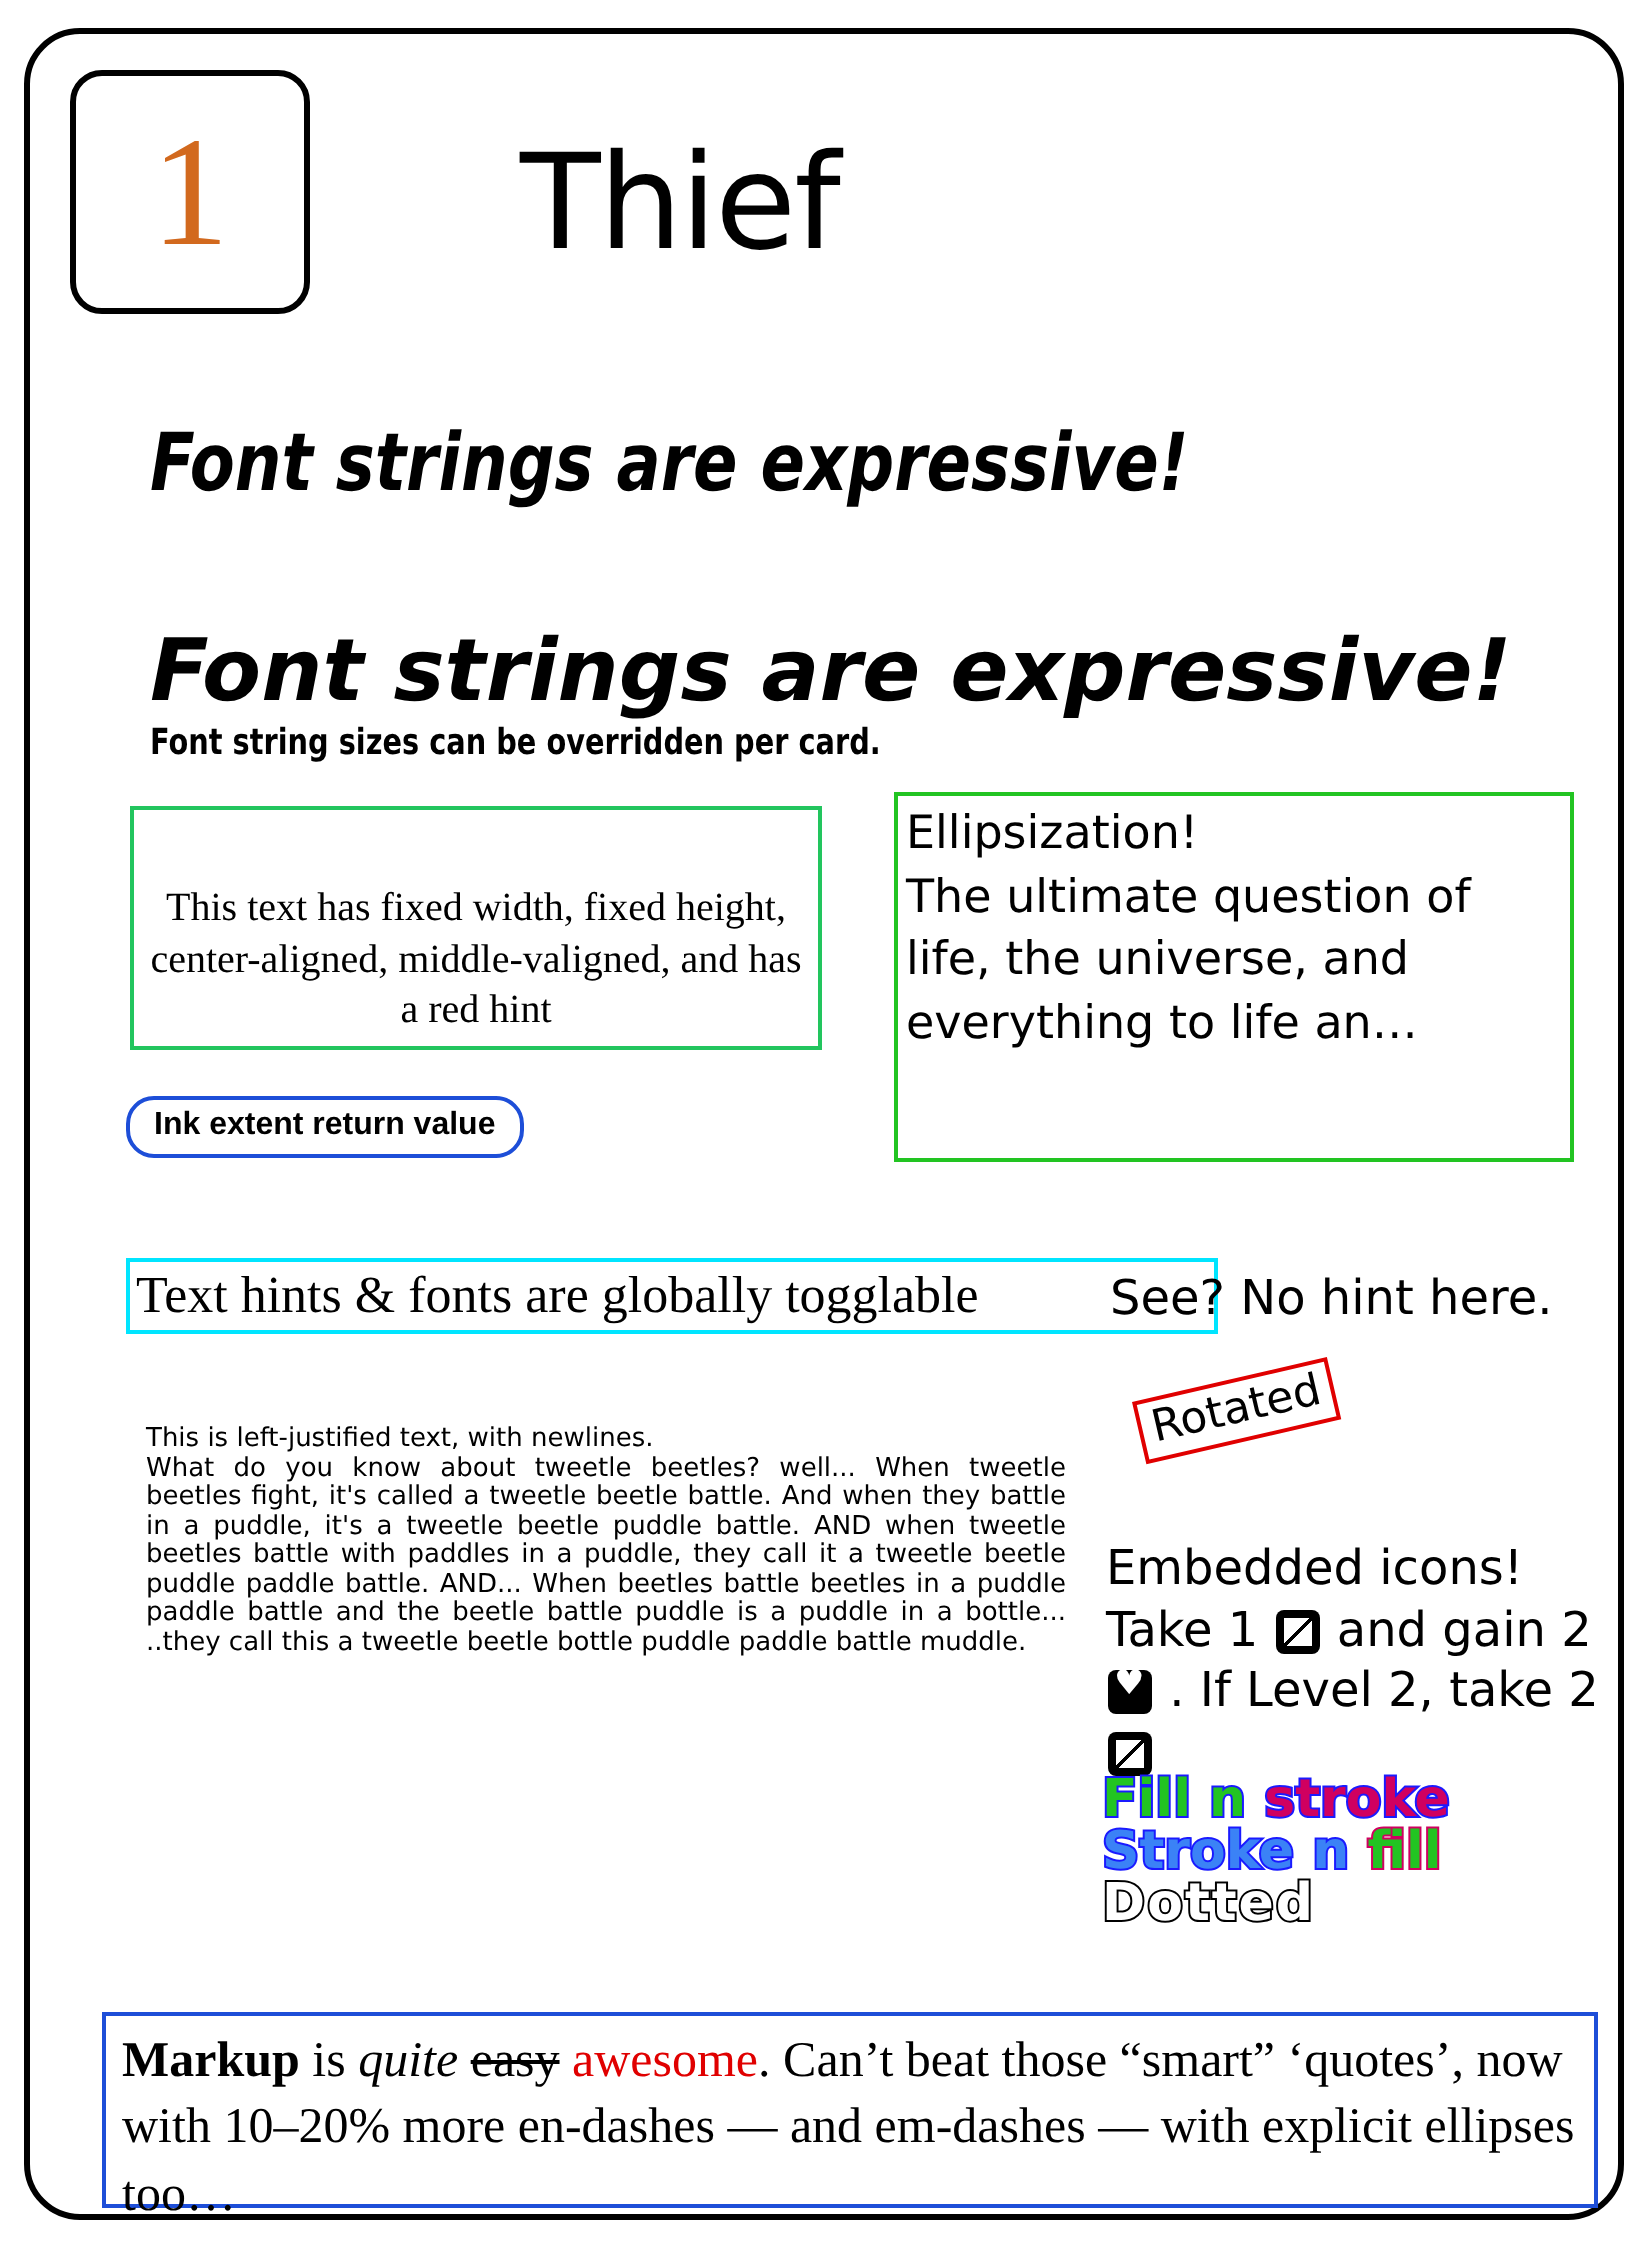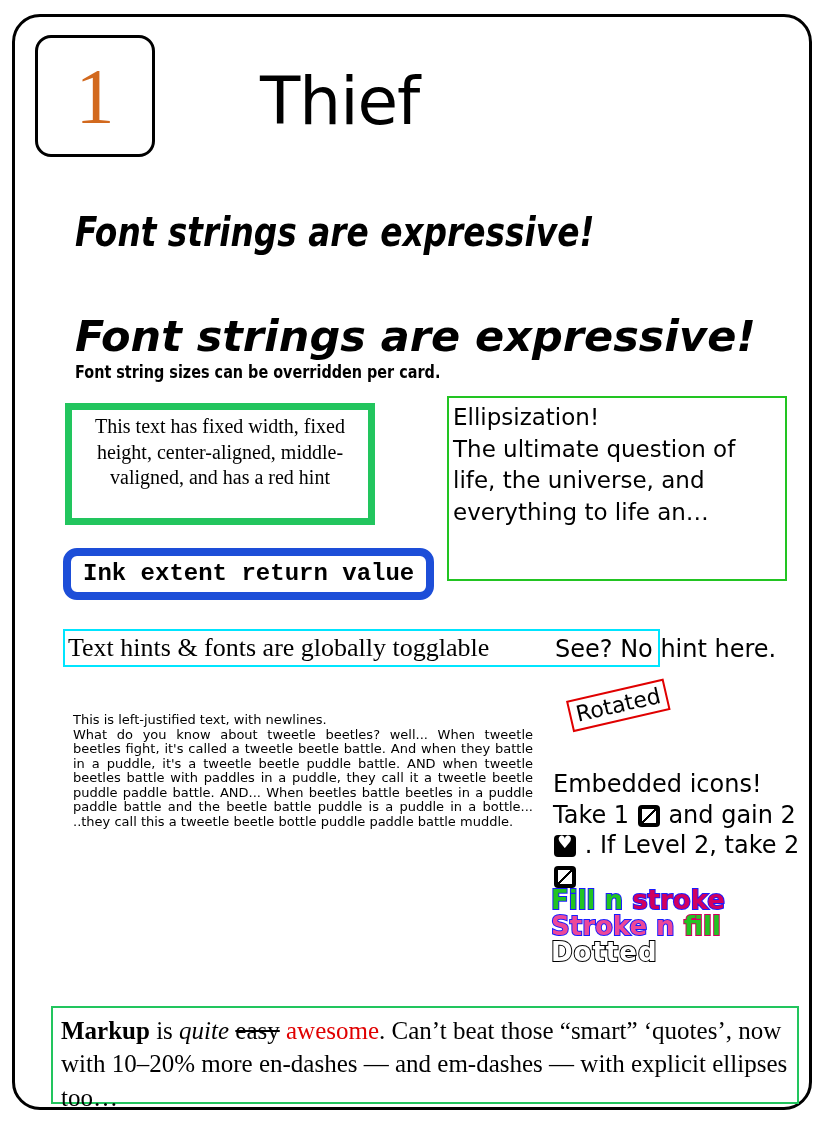--- a/index.html
+++ b/index.html
@@ -90,26 +90,26 @@
     transform: scaleX(0.80);
     transform-origin: left center;
     color: #000;
     white-space: nowrap;
   }
   
   #fixed-box {
     position: absolute;
     left: 50px;
     top: 386px;
-    width: 310px;
+    width: 346px;
     height: 122px;
-    border: 7px solid #22c55e;
+    border: 2px solid #22c55e;
     box-sizing: border-box;
     display: flex;
-    align-items: flex-start;
+    align-items: flex-end;
     justify-content: center;
     padding: 4px 8px;
   }
   #fixed-box-text {
     font-family: "Liberation Serif", serif;
     font-size: 20px;
     line-height: 1.28;
     text-align: center;
     color: #000;
   }
@@ -129,35 +129,35 @@
     font-family: "DejaVu Sans", sans-serif;
     font-size: 23px;
     line-height: 1.38;
     color: #000;
   }
   
   #ink-extent {
     position: absolute;
     left: 48px;
     top: 531px;
-    border: 8px solid #1d4ed8;
+    border: 2px solid #1d4ed8;
     border-radius: 14px;
     padding: 4px 12px 5px 12px;
-    font-family: Liberation Mono, monospace;
-    font-weight: bold;
-    font-size: 24px;
+    font-family: Liberation Sans, sans-serif;
+    font-weight: bold;
+    font-size: 16px;
     color: #000;
     white-space: nowrap;
   }
   
   #hint-box {
     position: absolute;
     left: 48px;
     top: 612px;
-    width: 597px;
+    width: 546px;
     height: 38px;
     border: 2px solid #00e5ff;
     box-sizing: border-box;
     display: flex;
     align-items: center;
     padding-left: 3px;
   }
   #hint-box-text {
     font-family: "Liberation Serif", serif;
     font-size: 26px;
@@ -265,21 +265,21 @@
     color: #22c422;
     -webkit-text-stroke: 2px #1a1aff;
     paint-order: stroke fill;
   }
   #fs-line1 .w2 {
     color: #d00060;
     -webkit-text-stroke: 2px #1a1aff;
     paint-order: stroke fill;
   }
   #fs-line2 .w1 {
-    color: #ec4899;
+    color: #3b82f6;
     -webkit-text-stroke: 2px #1a1aff;
     paint-order: stroke fill;
   }
   #fs-line2 .w2 {
     color: #22c422;
     -webkit-text-stroke: 2px #d00060;
     paint-order: stroke fill;
   }
   #fs-line3 {
     color: #ffffff;
@@ -287,21 +287,21 @@
     paint-order: stroke fill;
     letter-spacing: 1px;
   }
   
   #markup-box {
     position: absolute;
     left: 36px;
     top: 989px;
     width: 748px;
     height: 98px;
-    border: 2px solid #22c55e;
+    border: 2px solid #1d4ed8;
     box-sizing: border-box;
     padding: 6px 8px;
   }
   #markup-text {
     font-family: "Liberation Serif", serif;
     font-size: 25px;
     line-height: 1.33;
     color: #000;
   }
   #markup-text b { font-weight: bold; }

